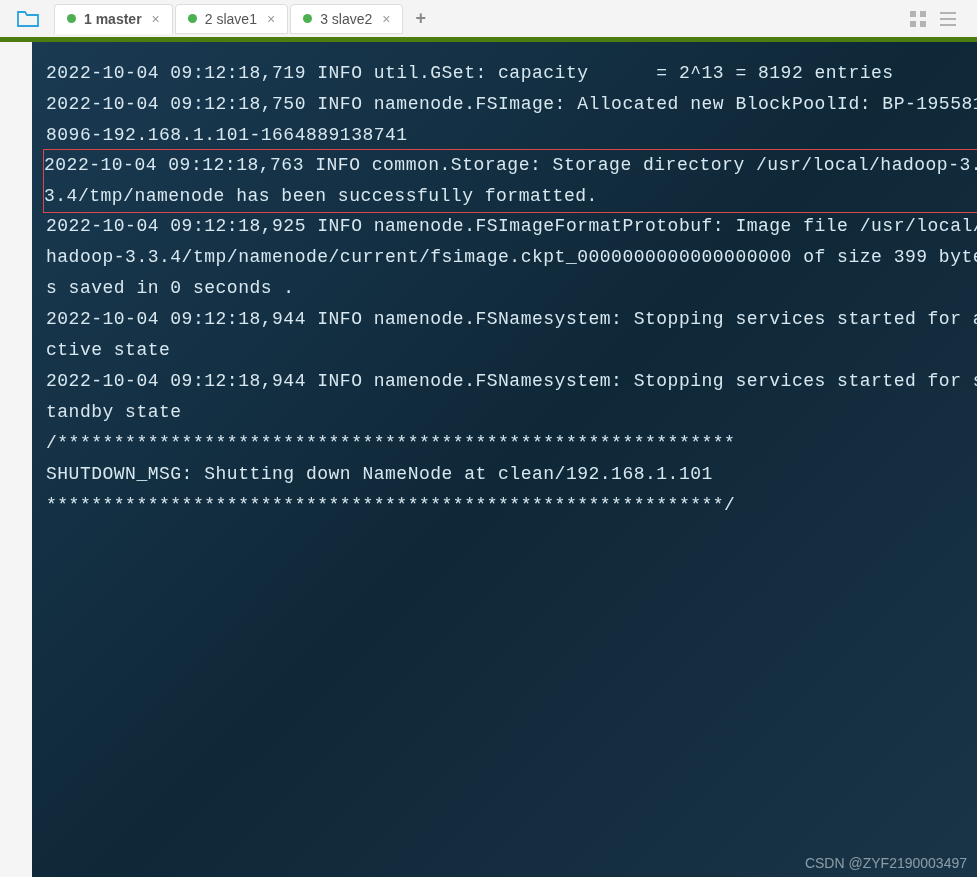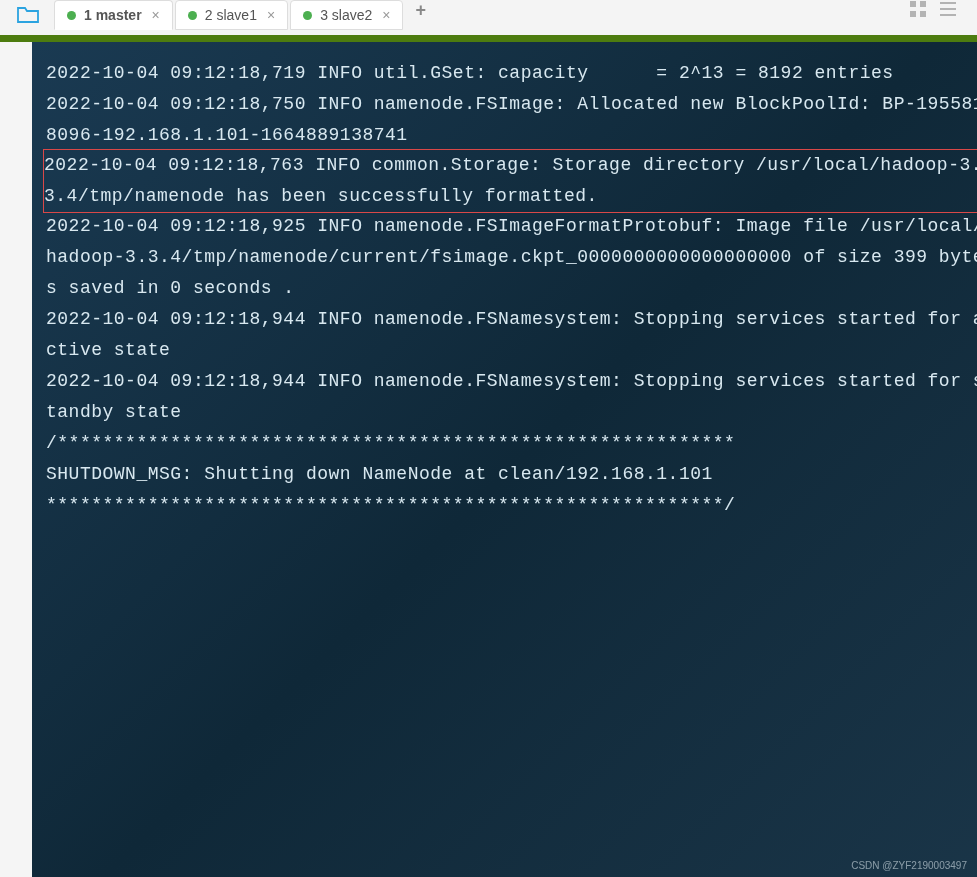--- a/index.html
+++ b/index.html
@@ -7,23 +7,23 @@
   width: 977px;
   height: 877px;
   background: #f5f5f5;
   font-family: sans-serif;
   overflow: hidden;
   position: relative;
 }
 .tab-bar {
   height: 42px;
   background: #f4f4f4;
-  border-bottom: 7px solid #4d7c0f;
+  border-bottom: 5px solid #4d7c0f;
   display: flex;
-  align-items: flex-start;
+  align-items: center;
   padding-left: 8px;
   position: relative;
 }
 .folder-icon {
   width: 40px;
   height: 30px;
   display: flex;
   align-items: center;
   justify-content: center;
   margin-right: 6px;
@@ -92,21 +92,21 @@
 .highlight-box {
   border: 1.5px solid #d94848;
   margin: -2px -3px;
   padding: 0px 0;
 }
 .watermark {
   position: absolute;
   right: 10px;
   bottom: 6px;
   color: rgba(230,240,245,0.55);
-  font-size: 10px;
+  font-size: 14px;
   font-family: sans-serif;
 }
 </style>
 </head>
 <body>
 
 <div class="tab-bar">
   <div class="folder-icon">
     <svg viewBox="0 0 24 20">
         <path d="M2 3 L9 3 L11 6 L22 6 L22 17 L2 17 Z" fill="none" stroke="#2ba3e0" stroke-width="1.8"></path>

